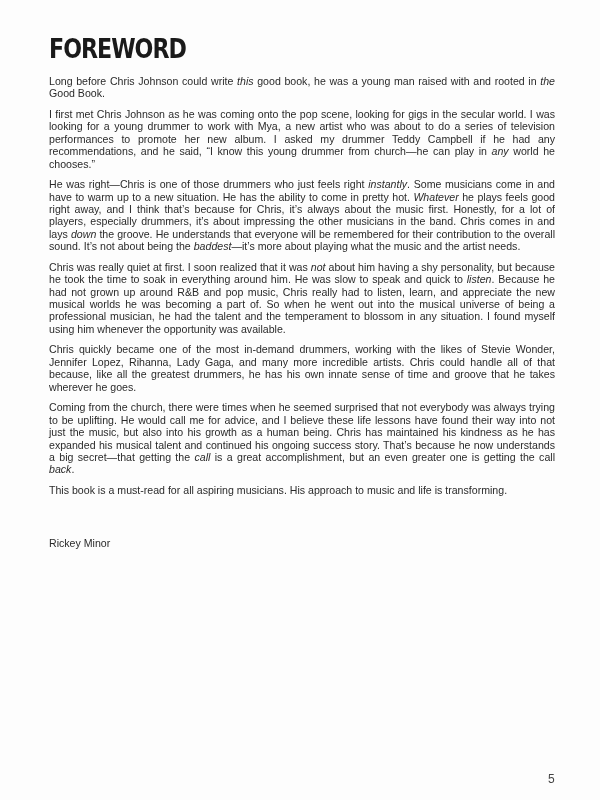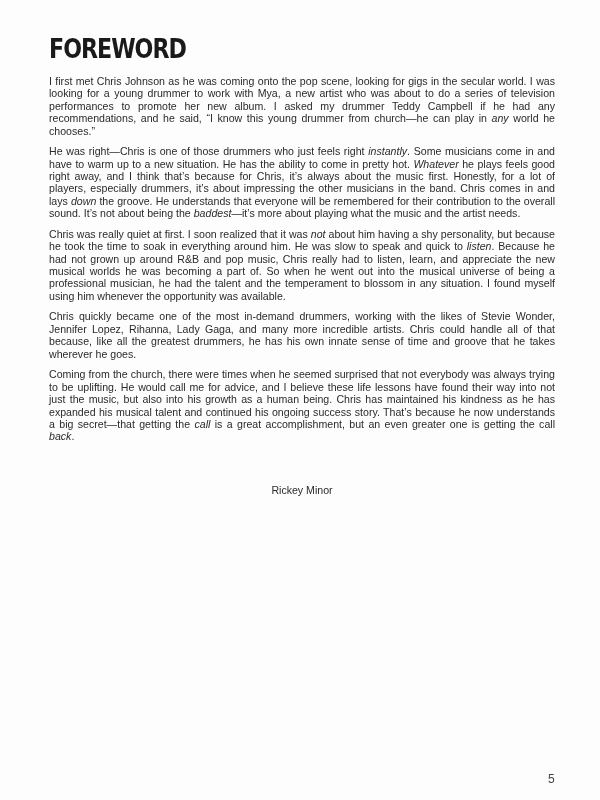--- a/index.html
+++ b/index.html
@@ -29,35 +29,37 @@
       font-size: 10.6px;
       line-height: 12.4px;
       text-align: justify;
       margin: 0 0 8.2px 0;
       hyphens: manual;
     }
     .para em { font-style: italic; }
     .signature {
       font-size: 10.6px;
       line-height: 12.4px;
-      text-align: center;
+      text-align: left;
       margin-top: 41px;
     }
     .page-number {
       position: absolute; left: 548px; top: 772px;
       font-size: 12px; color: #444;
     }
   </style>
 </head>
 <body>
 
 <div class="page">
   <h1 class="title">FOREWORD</h1>
   <div id="body-text">
+      <p class="para">Long before Chris Johnson could write <em>this</em> good book, he was a young man raised with and rooted in <em>the</em> Good Book.</p>
       <p class="para">I first met Chris Johnson as he was coming onto the pop scene, looking for gigs in the secular world. I was looking for a young drummer to work with Mya, a new artist who was about to do a series of television performances to promote her new album. I asked my drummer Teddy Campbell if he had any recommendations, and he said, “I know this young drummer from church—he can play in <em>any</em> world he chooses.”</p>
       <p class="para">He was right—Chris is one of those drummers who just feels right <em>instantly</em>. Some musicians come in and have to warm up to a new situation. He has the ability to come in pretty hot. <em>Whatever</em> he plays feels good right away, and I think that’s because for Chris, it’s always about the music first. Honestly, for a lot of players, especially drummers, it’s about impressing the other musicians in the band. Chris comes in and lays <em>down</em> the groove. He understands that everyone will be remembered for their contribution to the overall sound. It’s not about being the <em>baddest</em>—it’s more about playing what the music and the artist needs.</p>
       <p class="para">Chris was really quiet at first. I soon realized that it was <em>not</em> about him having a shy personality, but because he took the time to soak in everything around him. He was slow to speak and quick to <em>listen</em>. Because he had not grown up around R&amp;B and pop music, Chris really had to listen, learn, and appreciate the new musical worlds he was becoming a part of. So when he went out into the musical universe of being a professional musician, he had the talent and the temperament to blos­som in any situation. I found myself using him whenever the opportunity was available.</p>
       <p class="para">Chris quickly became one of the most in-demand drummers, working with the likes of Stevie Wonder, Jennifer Lopez, Rihanna, Lady Gaga, and many more incredible artists. Chris could handle all of that because, like all the greatest drummers, he has his own innate sense of time and groove that he takes wherever he goes.</p>
       <p class="para">Coming from the church, there were times when he seemed surprised that not everybody was always trying to be uplifting. He would call me for advice, and I believe these life lessons have found their way into not just the music, but also into his growth as a human being. Chris has maintained his kindness as he has expanded his musical talent and continued his ongoing success story. That’s because he now understands a big secret—that getting the <em>call</em> is a great accomplishment, but an even greater one is getting the call <em>back</em>.</p>
+      <p class="para">This book is a must-read for all aspiring musicians. His approach to music and life is transforming.</p>
     </div>
   <div class="signature">Rickey Minor</div>
 </div>
 <div class="page-number">5</div>
 
 </body></html>

